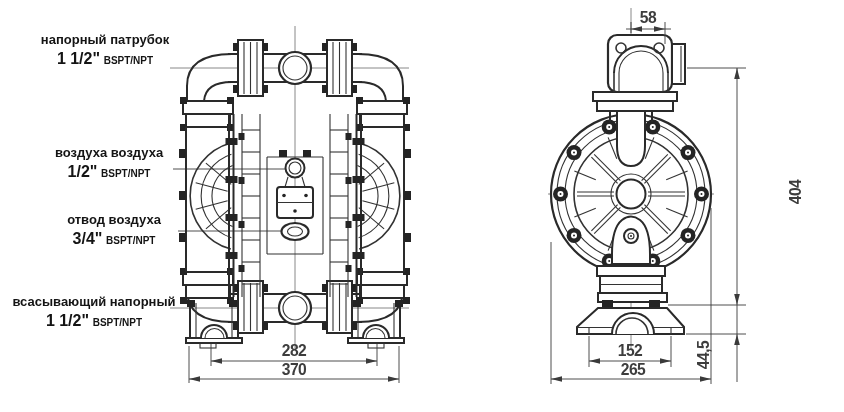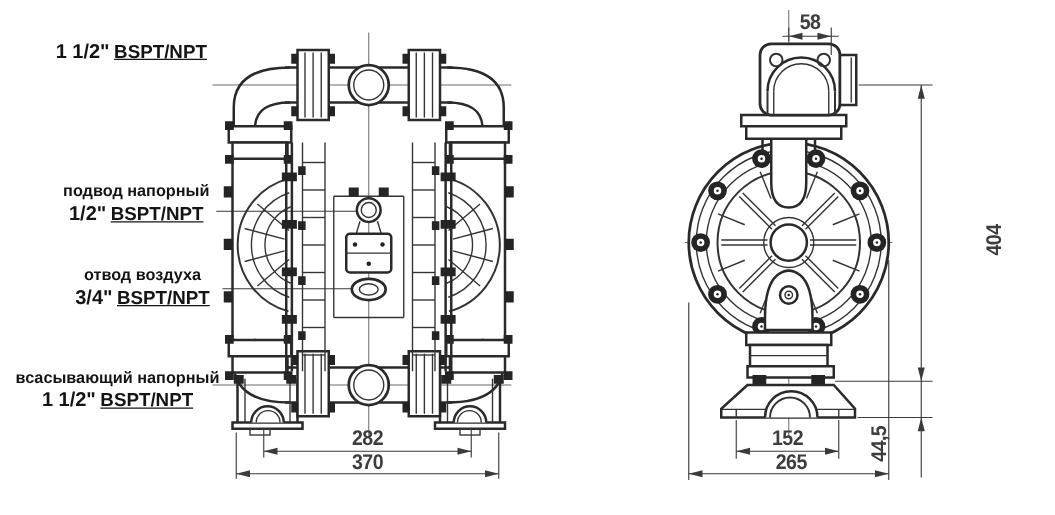--- a/index.html
+++ b/index.html
@@ -11,21 +11,21 @@
   .o2 {stroke:#2a2a2a;stroke-width:2.2;fill:#fff;}
   .t  {stroke:#333;stroke-width:1.1;fill:none;}
   .t2 {stroke:#333;stroke-width:1.6;fill:none;}
   .f  {fill:#242424;stroke:none;}
   .cl {stroke:#6a6a6a;stroke-width:0.8;fill:none;}
   .w  {stroke:#3a3a3a;stroke-width:0.9;fill:none;}
   .arr{fill:#3a3a3a;stroke:none;}
   .lbl{position:absolute;font-weight:bold;font-size:13px;color:#141414;
        text-align:center;line-height:1.3;white-space:nowrap;}
   .lbl .size{font-size:16px;}
-  .lbl .thr{font-size:15px;text-decoration:underline;}
+  .lbl .thr{font-size:10px;}
   .dim{position:absolute;font-weight:bold;font-size:17px;color:#3d3d3d;
        text-align:center;letter-spacing:-0.5px;transform:scaleX(0.92);}
   .dim.vert{transform:rotate(-90deg) scaleX(0.92);}
 </style>
 </head>
 <body>
 
 <div class="stage">
 
 <svg width="844" height="412" viewBox="0 0 844 412">
@@ -403,24 +403,25 @@
       <line class="w" x1="551" y1="379" x2="711" y2="379"></line>
       <polygon class="arr" points="589,361 600,358.2 600,363.8"></polygon>
       <polygon class="arr" points="671,361 660,358.2 660,363.8"></polygon>
       <polygon class="arr" points="551,379 562,376.2 562,381.8"></polygon>
       <polygon class="arr" points="711,379 700,376.2 700,381.8"></polygon>
     </g>
   </g>
 </svg>
 
 <div class="lbl" style="left:30px;top:32px;width:150px">
+  <div>напорный патрубок</div>
   <div><span class="size">1 1/2"</span> <span class="thr">BSPT/NPT</span></div>
 </div>
 <div class="lbl" style="left:40px;top:145px;width:138px">
-  <div>подвод напорный</div>
+  <div>воздуха воздуха</div>
   <div><span class="size">1/2"</span> <span class="thr">BSPT/NPT</span></div>
 </div>
 <div class="lbl" style="left:50px;top:212px;width:128px">
   <div>отвод воздуха</div>
   <div><span class="size">3/4"</span> <span class="thr">BSPT/NPT</span></div>
 </div>
 <div class="lbl" style="left:8px;top:294px;width:172px">
   <div>всасывающий напорный</div>
   <div><span class="size">1 1/2"</span> <span class="thr">BSPT/NPT</span></div>
 </div>

